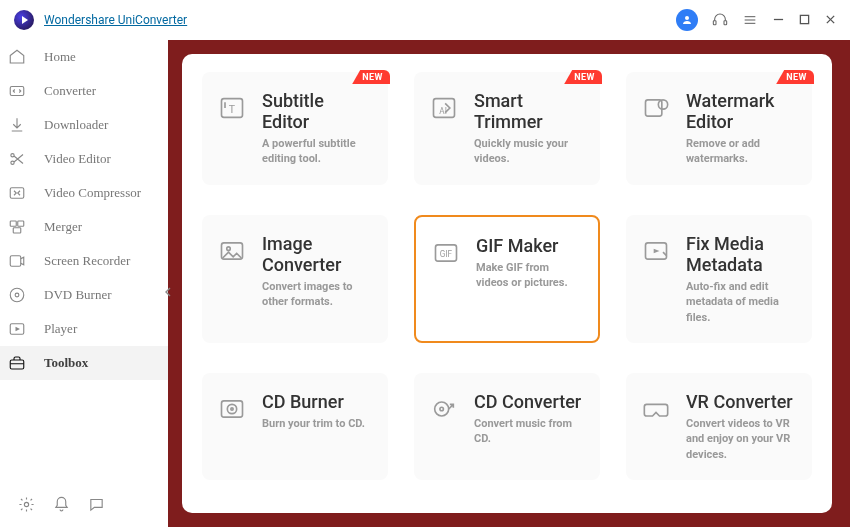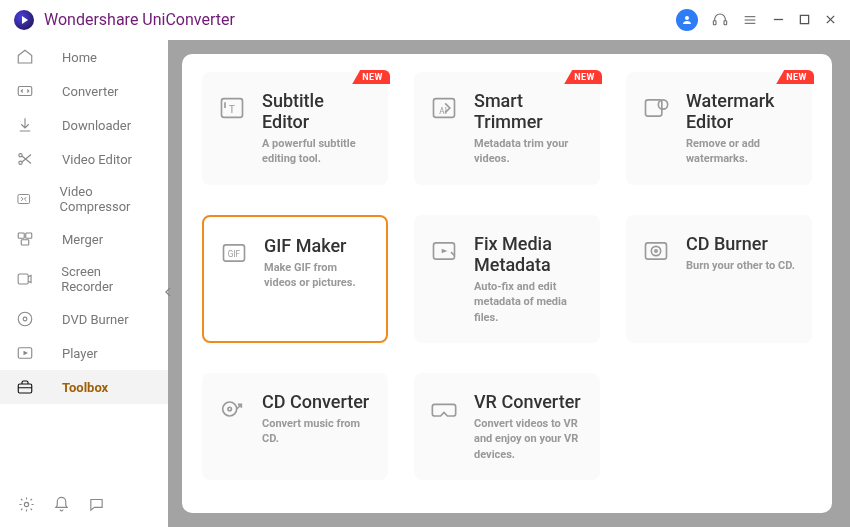--- a/index.html
+++ b/index.html
@@ -26,66 +26,67 @@
   margin-right: 10px;
 }
 .logo::after {
   content: "";
   width: 0; height: 0;
   border-left: 6px solid #fff;
   border-top: 4px solid transparent;
   border-bottom: 4px solid transparent;
   margin-left: 2px;
 }
-.app-title { font-size: 16px; color: #701a75; }
+.app-title { font-size: 12px; color: #0369a1; text-decoration: underline; }
 .titlebar-right { margin-left: auto; display: flex; align-items: center; gap: 14px; }
 .avatar {
   width: 22px; height: 22px; border-radius: 50%;
   background: #2f7df6; display: flex; align-items: center; justify-content: center;
 }
 .avatar svg { width: 12px; height: 12px; fill: #fff; }
 .ti-icon { color: #666; display: flex; align-items: center; cursor: pointer; }
 .ti-icon svg { width: 16px; height: 16px; stroke: #666; fill: none; stroke-width: 1.6; }
 .win-btn { width: 12px; height: 12px; display: flex; align-items: center; justify-content: center; cursor: pointer; }
 .win-btn svg { width: 11px; height: 11px; stroke: #555; fill: none; stroke-width: 1.4; }
 
 .layout { display: flex; height: calc(100% - 40px); }
 .sidebar {
   width: 168px;
   display: flex; flex-direction: column;
   position: relative;
 }
 .sb-item {
   display: flex; align-items: center;
-  padding: 8px 16px;
+  padding: 8px 8px;
   font-size: 13px;
   color: #777;
   cursor: pointer;
-  gap: 28px;
+  gap: 18px;
+  font-family: Liberation Serif, serif;
 }
 .sb-item svg { width: 18px; height: 18px; stroke: #888; fill: none; stroke-width: 1.5; }
-.sb-item.active { color: #a16207; font-weight: 700; background: #f3f3f3; }
+.sb-item.active { color: #404040; font-weight: 700; background: #f3f3f3; }
 .sb-item.active svg { stroke: #111; }
 .sb-footer {
   margin-top: auto;
   display: flex; gap: 18px;
   padding: 14px 18px;
 }
 .sb-footer svg { width: 17px; height: 17px; stroke: #888; fill: none; stroke-width: 1.6; }
 .collapse-handle {
   position: absolute;
   right: -6px; top: 240px;
   width: 12px; height: 24px;
   display: flex; align-items: center; justify-content: center;
 }
 .collapse-handle svg { width: 8px; height: 10px; stroke: #888; fill: #888; }
 
 .content {
   flex: 1;
-  background: #a3a3a3;
+  background: #7f1d1d;
   padding: 14px 18px 14px 14px;
   overflow: auto;
 }
 .panel {
   background: #fff;
   border-radius: 10px;
   padding: 18px 20px 30px 20px;
   min-height: 100%;
 }
 .grid {
@@ -298,34 +299,48 @@
     <div class="badge-new">NEW</div>
     <div class="card-icon">
       <svg viewBox="0 0 24 24">
                 <rect x="3" y="4" width="18" height="16" rx="2"></rect>
                 <text x="8" y="17" font-size="7" fill="#9a9a9a" stroke="none">AI</text>
                 <path d="M13 8l4 4-4 4"></path>
               </svg>
     </div>
     <div class="card-body">
       <div class="card-title">Smart Trimmer</div>
-      <div class="card-desc">Metadata trim your videos.</div>
+      <div class="card-desc">Quickly music your videos.</div>
     </div>
           </div>
           <div class="card">
     <div class="badge-new">NEW</div>
     <div class="card-icon">
       <svg viewBox="0 0 24 24">
                 <rect x="3" y="5" width="14" height="14" rx="2"></rect>
                 <circle cx="18" cy="9" r="4"></circle>
               </svg>
     </div>
     <div class="card-body">
       <div class="card-title">Watermark Editor</div>
       <div class="card-desc">Remove or add watermarks.</div>
+    </div>
+          </div>
+          <div class="card">
+
+    <div class="card-icon">
+      <svg viewBox="0 0 24 24">
+                <rect x="3" y="5" width="18" height="14" rx="2"></rect>
+                <circle cx="9" cy="10" r="1.5"></circle>
+                <path d="M4 18l5-5 4 4 3-3 4 4"></path>
+              </svg>
+    </div>
+    <div class="card-body">
+      <div class="card-title">Image Converter</div>
+      <div class="card-desc">Convert images to other formats.</div>
     </div>
           </div>
           <div class="card selected">
 
     <div class="card-icon">
       <svg viewBox="0 0 24 24">
                 <rect x="3" y="5" width="18" height="14" rx="2"></rect>
                 <text x="12" y="15" text-anchor="middle" font-size="7" fill="#9a9a9a" stroke="none">GIF</text>
               </svg>
     </div>
@@ -352,21 +367,21 @@
 
     <div class="card-icon">
       <svg viewBox="0 0 24 24">
                 <rect x="3" y="5" width="18" height="14" rx="2"></rect>
                 <circle cx="12" cy="12" r="4"></circle>
                 <circle cx="12" cy="12" r="1"></circle>
               </svg>
     </div>
     <div class="card-body">
       <div class="card-title">CD Burner</div>
-      <div class="card-desc">Burn your other to CD.</div>
+      <div class="card-desc">Burn your trim to CD.</div>
     </div>
           </div>
           <div class="card">
 
     <div class="card-icon">
       <svg viewBox="0 0 24 24">
                 <circle cx="10" cy="12" r="6"></circle>
                 <circle cx="10" cy="12" r="1.5"></circle>
                 <path d="M17 8l3 0 0 3M20 8l-4 4"></path>
               </svg>

